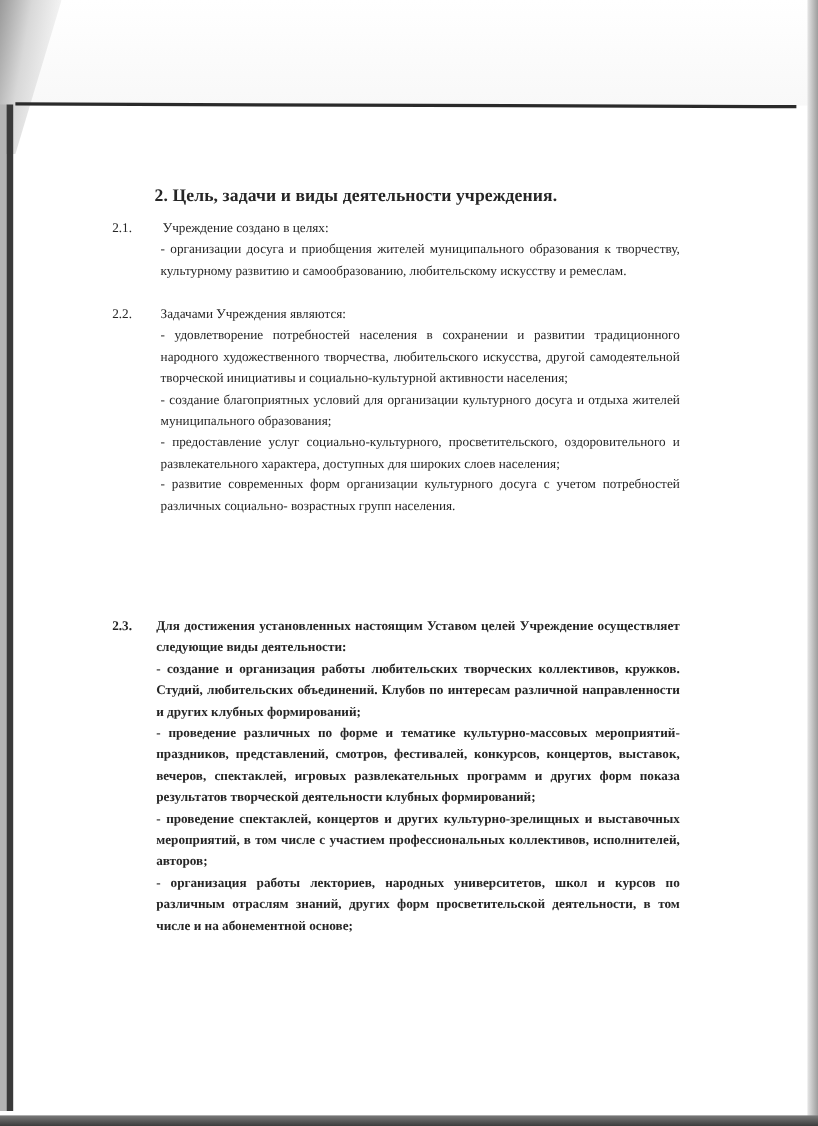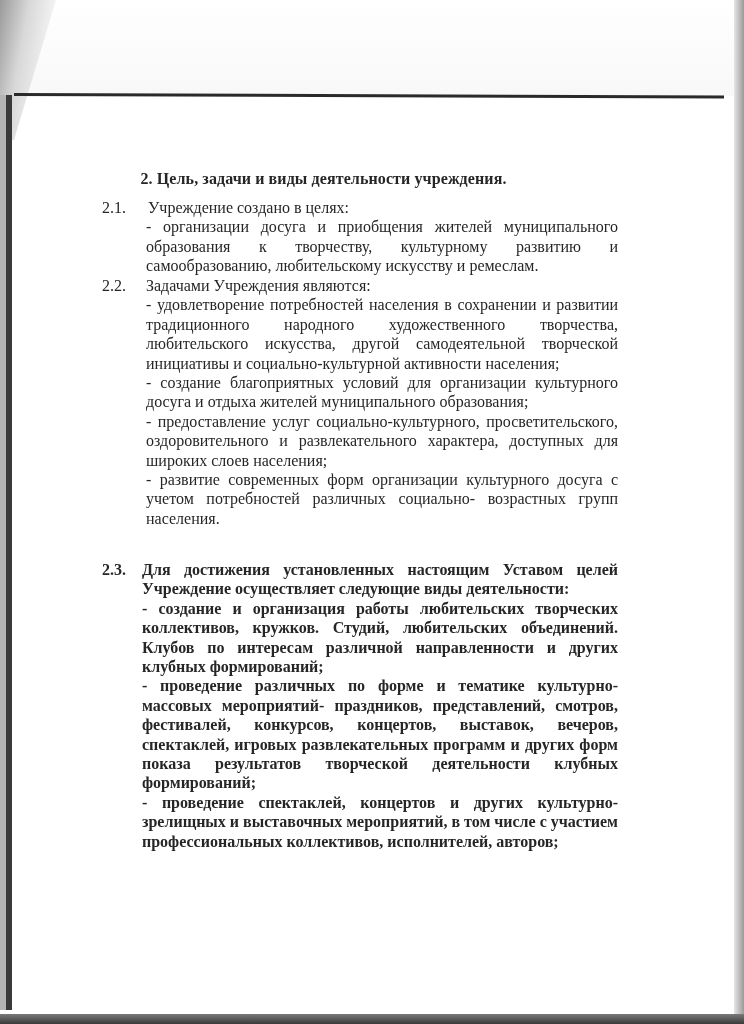--- a/index.html
+++ b/index.html
@@ -42,21 +42,21 @@
   .page {
     position:absolute; left:0; top:0; width:744px; height:1024px;
   }
   h2.title {
     position:absolute; left:0; top:170px; width:617px; margin:0;
     text-align:center; font-size:16px; font-weight:bold; letter-spacing:0.1px;
     padding-left:30px; box-sizing:border-box;
   }
   .clause {
     position:absolute; left:102px; width:516px;
-    font-size:16px; line-height:19.4px;
+    font-size:12px; line-height:19.4px;
   }
   .clause .num { position:absolute; left:0; top:0; }
   .clause .head { margin-left:46px; }
   .clause .body { margin-left:44px; text-align:justify; }
   .clause .body p { margin:0; text-align:justify; text-align-last:left; }
   #c21 { top:198px; }
   #c22 { top:276px; left:102px; }
   #c22 .head { margin-left:44px; }
   #c22 .body { }
   #c23 { top:560px; left:102px;font-weight:bold; }
@@ -96,15 +96,16 @@
     </div>
   </div>
 
   <div class="clause" id="c23">
     <span class="num">2.3.</span>
     <div class="head">Для достижения установленных настоящим Уставом целей Учреждение осуществляет следующие виды деятельности:</div>
     <div class="body">
       <p>- создание и организация работы любительских творческих коллективов, кружков. Студий, любительских объединений. Клубов по интересам различной направленности и других клубных формирований;</p>
       <p>- проведение различных по форме и тематике культурно-массовых мероприятий- праздников, представлений, смотров, фестивалей, конкурсов, концертов, выставок, вечеров, спектаклей, игровых развлекательных программ и других форм показа результатов творческой деятельности клубных формирований;</p>
       <p>- проведение спектаклей, концертов и других культурно-зрелищных и выставочных мероприятий, в том числе с участием профессиональных коллективов, исполнителей, авторов;</p>
+      <p>- организация работы лекториев, народных университетов, школ и курсов по различным отраслям знаний, других форм просветительской деятельности, в том числе и на абонементной основе;</p>
     </div>
   </div>
 </div>
 
 </body></html>

